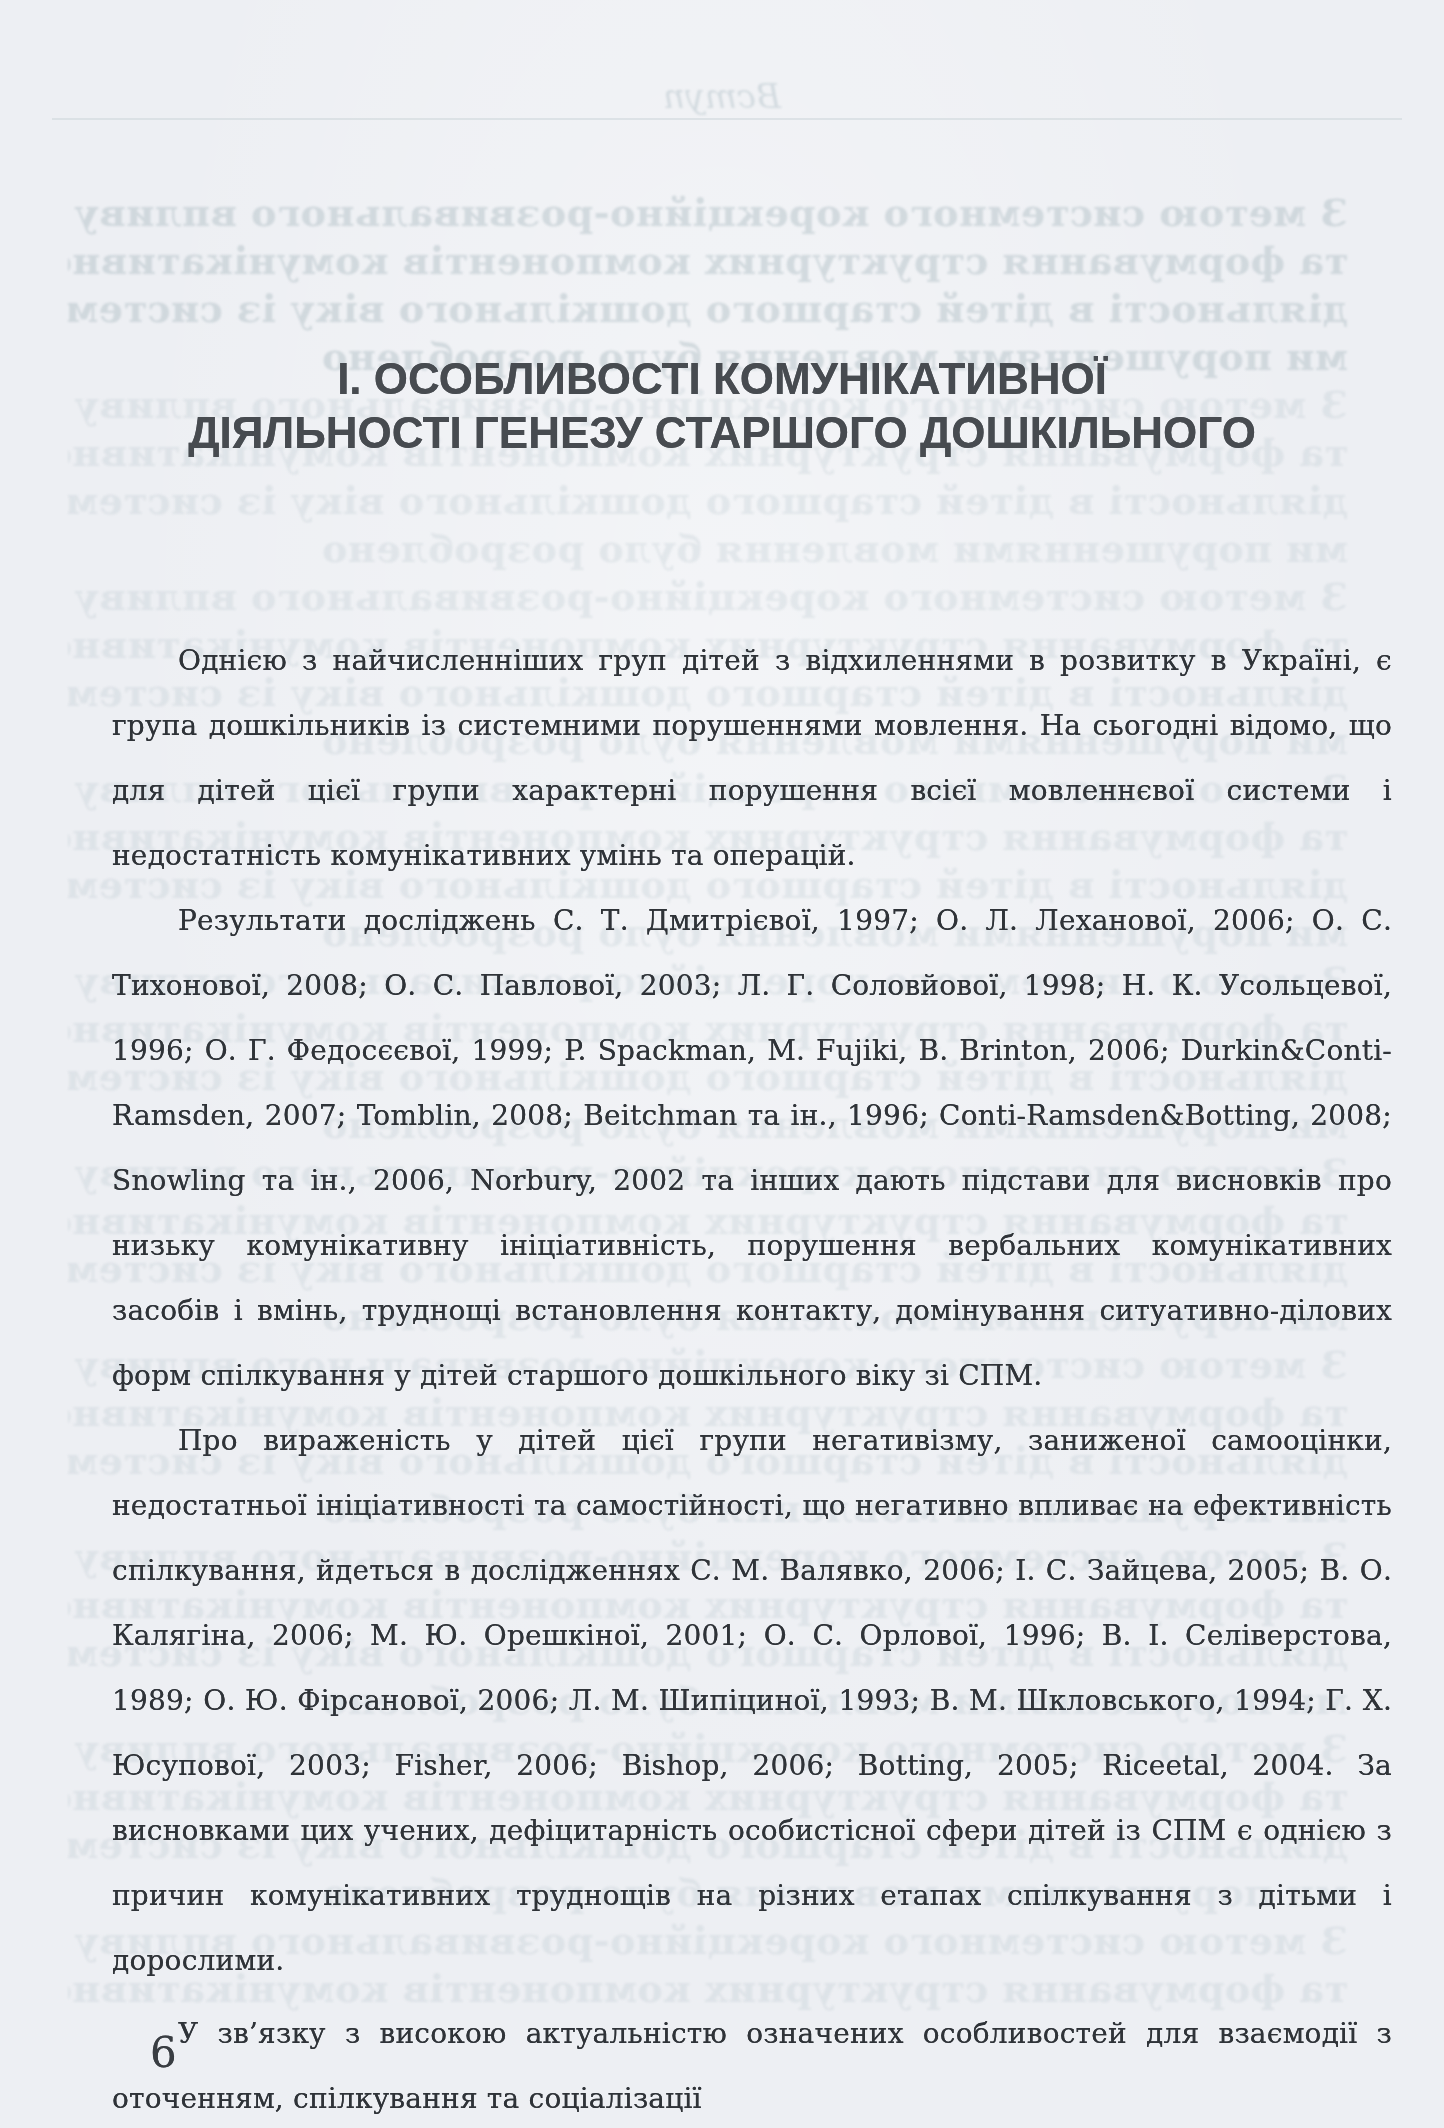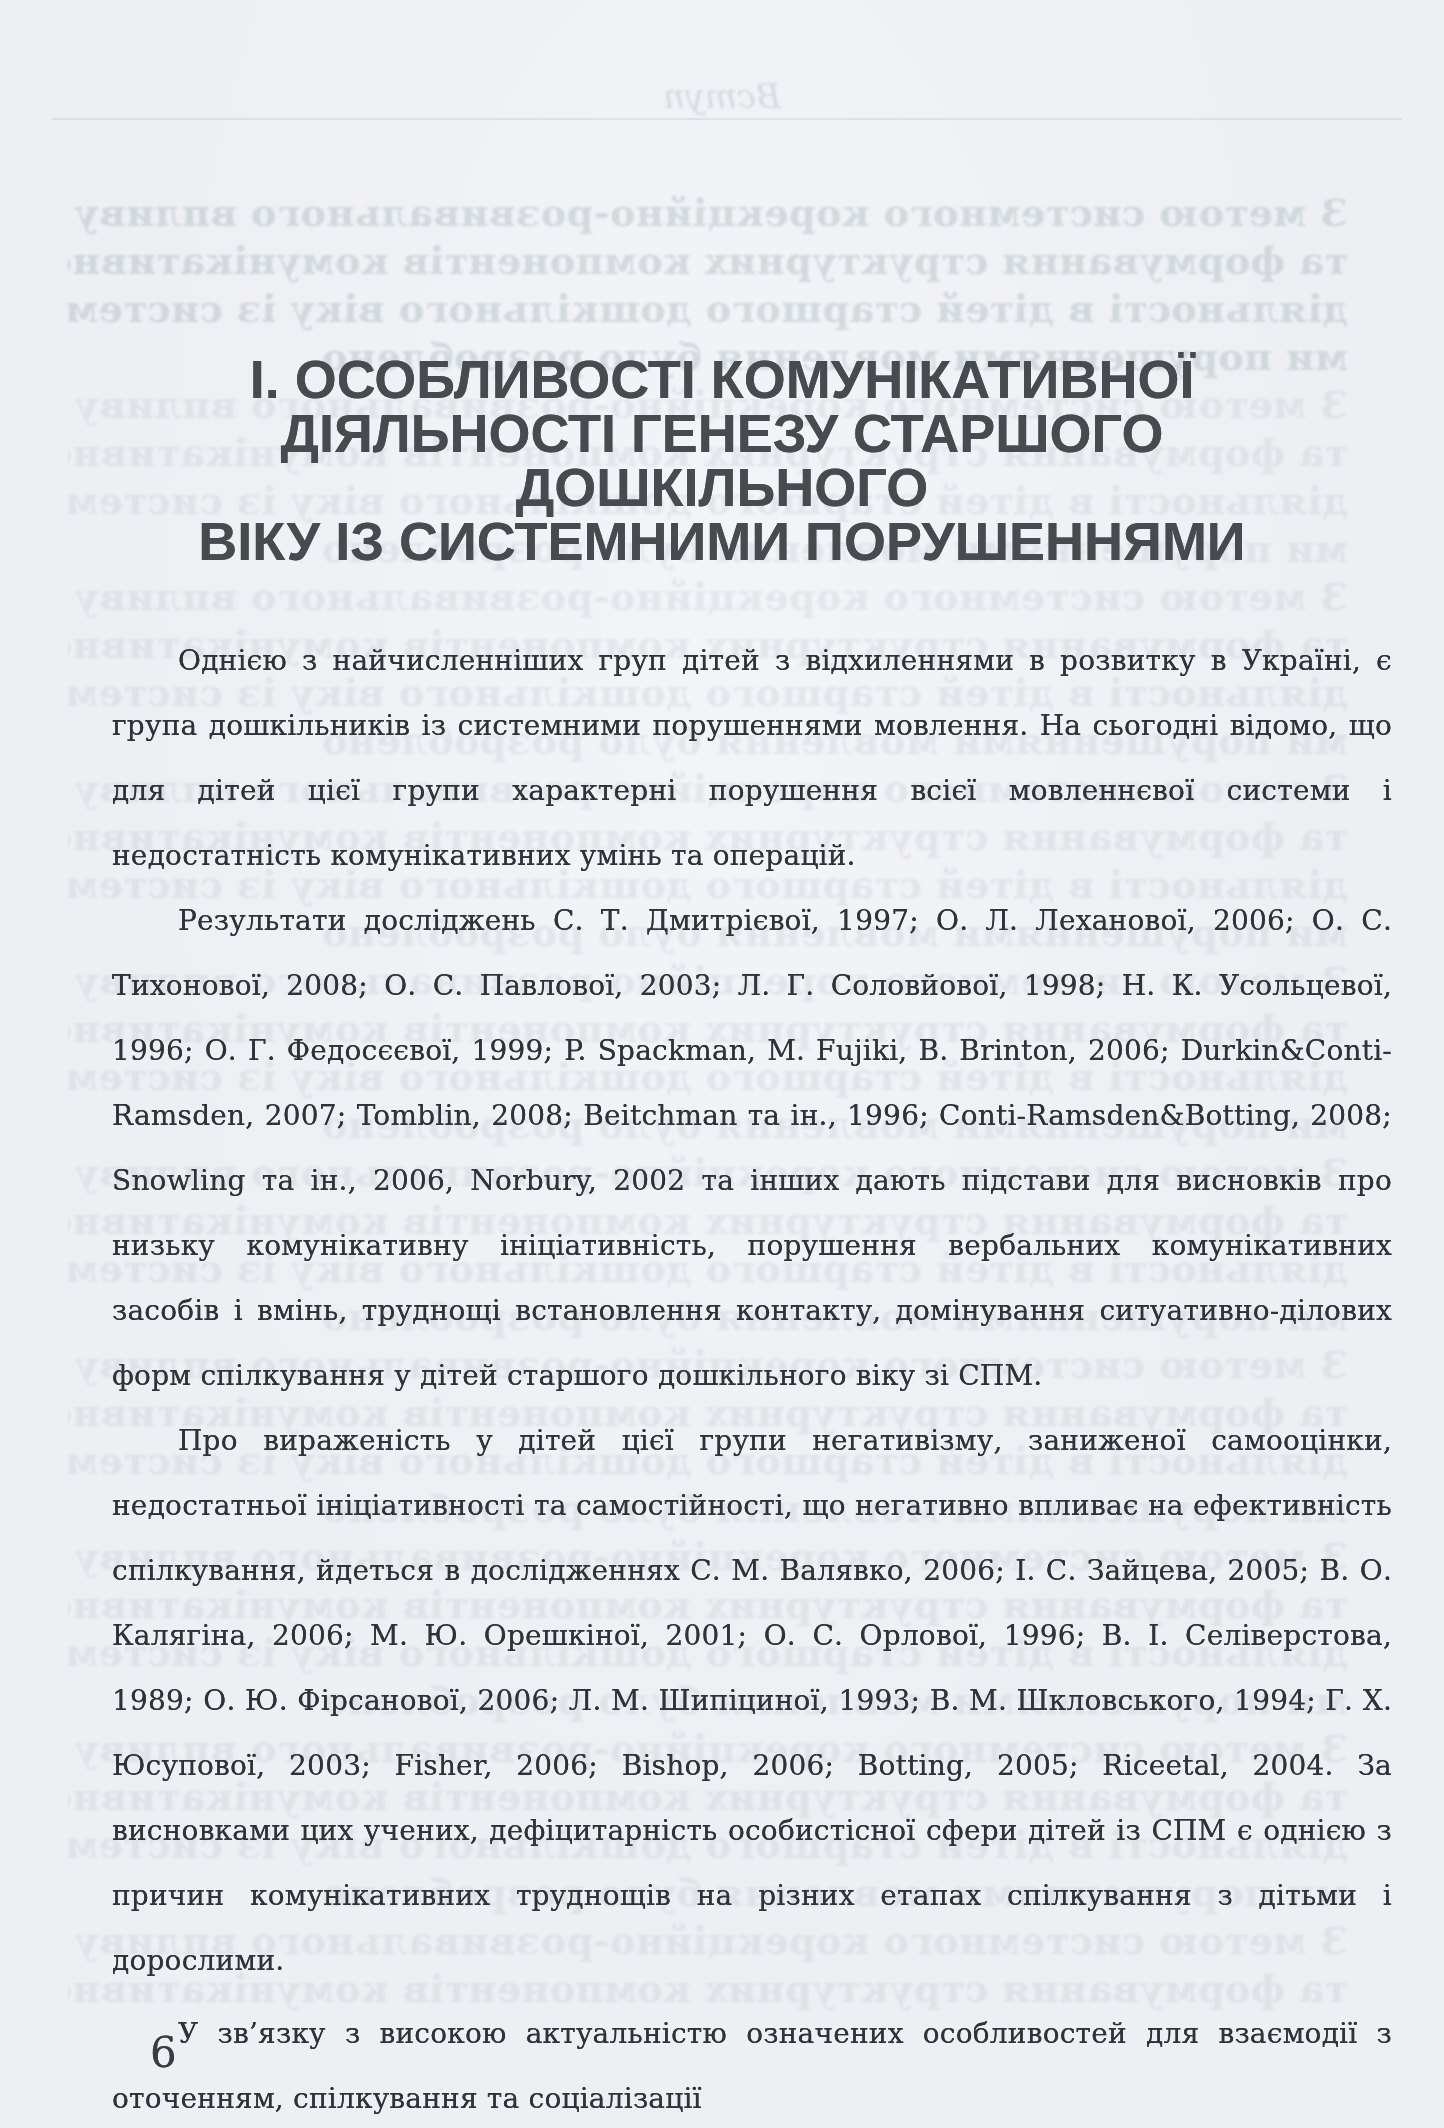--- a/index.html
+++ b/index.html
@@ -65,21 +65,21 @@
   .chapter-heading {
     position: absolute;
     top: 352px;
     left: 70px;
     width: 1304px;
     margin: 0;
     z-index: 3;
     text-align: center;
     font-family: "Liberation Sans", sans-serif;
     font-weight: bold;
-    font-size: 54px;
+    font-size: 44px;
     line-height: 54px;
     letter-spacing: 0px;
     color: #474b50;
     text-shadow: 0 0 0.6px rgba(71,75,80,0.85);
   }
 
   
   .body-text {
     position: absolute;
     top: 628px;
@@ -157,21 +157,20 @@
       <div class="ghost-line" style="top: 1870px; opacity: 0.26;">ми порушеннями мовлення було розроблено</div>
       <div class="ghost-line" style="top: 1918px; opacity: 0.26;">З метою системного корекційно-розвивального впливу</div>
       <div class="ghost-line" style="top: 1966px; opacity: 0.26;">та формування структурних компонентів комунікативної</div>
     </div>
 
   <div class="head-rule"></div>
 
   <h1 class="chapter-heading" id="heading">
       <div>І. ОСОБЛИВОСТІ КОМУНІКАТИВНОЇ</div>
       <div>ДІЯЛЬНОСТІ ГЕНЕЗУ СТАРШОГО ДОШКІЛЬНОГО</div>
-      <div>ВІКУ ІЗ СИСТЕМНИМИ ПОРУШЕННЯМИ</div>
     </h1>
 
   <div class="body-text" id="body-text">
       <p>Однією з найчисленніших груп дітей з відхиленнями в розвитку в Україні, є група дошкільників із системними порушеннями мовлення. На сьогодні відомо, що для дітей цієї групи характерні порушення всієї мовленнєвої системи і недостатність комунікативних умінь та операцій.</p>
       <p>Результати досліджень С. Т. Дмитрієвої, 1997; О. Л. Леханової, 2006; О. С. Тихонової, 2008; О. С. Павлової, 2003; Л. Г. Соловйової, 1998; Н. К. Усольцевої, 1996; О. Г. Федосєєвої, 1999; P. Spackman, M. Fujiki, B. Brinton, 2006; Durkin&amp;Conti-Ramsden, 2007; Tomblin, 2008; Beitchman та ін., 1996; Conti-Ramsden&amp;Botting, 2008; Snowling та ін., 2006, Norbury, 2002 та інших дають підстави для висновків про низьку комунікативну ініціативність, порушення вербальних комунікативних засобів і вмінь, труднощі встановлення контакту, домінування ситуативно-ділових форм спілкування у дітей старшого дошкільного віку зі СПМ.</p>
       <p>Про вираженість у дітей цієї групи негативізму, заниженої самооцінки, недостатньої ініціативності та самостійності, що негативно впливає на ефективність спілкування, йдеться в дослідженнях С. М. Валявко, 2006; І. С. Зайцева, 2005; В. О. Калягіна, 2006; М. Ю. Орешкіної, 2001; О. С. Орлової, 1996; В. І. Селіверстова, 1989; О. Ю. Фірсанової, 2006; Л. М. Шипіциної, 1993; В. М. Шкловського, 1994; Г. Х. Юсупової, 2003; Fisher, 2006; Bishop, 2006; Botting, 2005; Riceetal, 2004. За висновками цих учених, дефіцитарність особистісної сфери дітей із СПМ є однією з причин комунікативних труднощів на різних етапах спілкування з дітьми і дорослими.</p>
       <p class="last-para">У зв’язку з високою актуальністю означених особливостей для взаємодії з оточенням, спілкування та соціалізації</p>
     </div>
 
   <div class="page-number">6</div>

